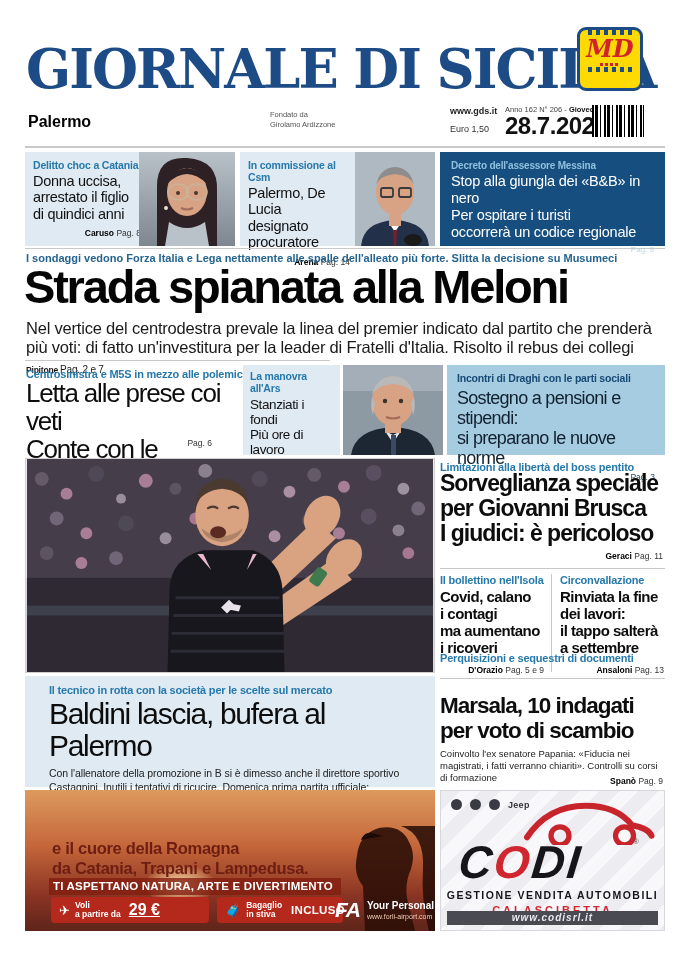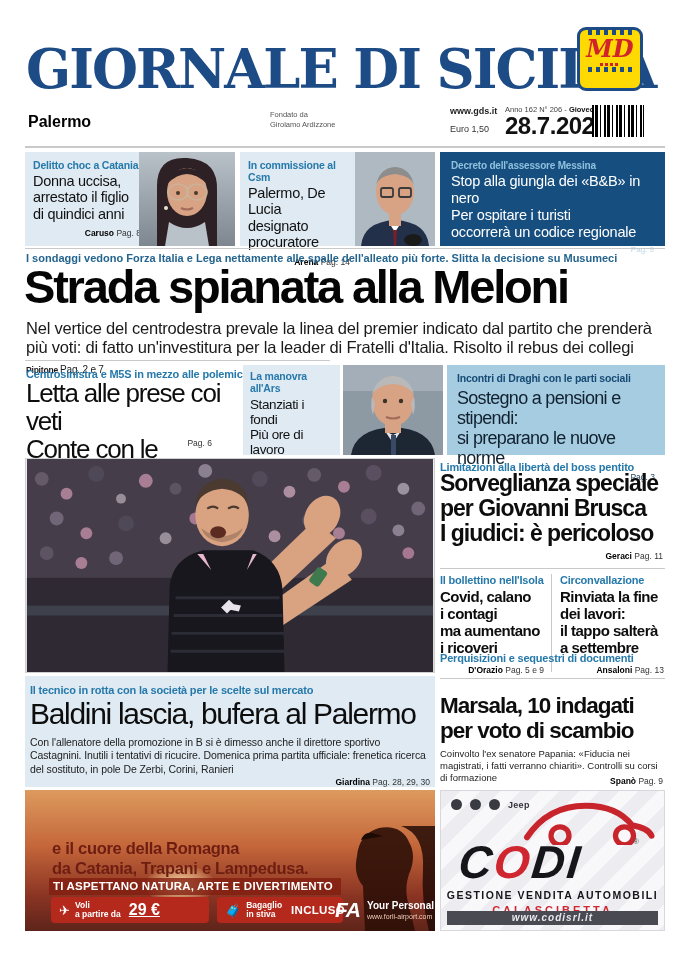--- a/index.html
+++ b/index.html
@@ -85,21 +85,21 @@
   .mini .hl{font-size:15px;font-weight:700;letter-spacing:-.5px;line-height:1.13;color:#0d0d0d;margin-top:3px;}
   .vdivider{background:#c9c9c9;width:1px;}
   .marsala-kicker{left:440px;top:652px;}
   .marsala-h{left:440px;top:694px;width:225px;font-size:22.5px;font-weight:700;
     letter-spacing:-1px;line-height:1.1;color:#0d0d0d;}
   .marsala-body{left:440px;top:748px;width:225px;font-size:9.5px;line-height:1.25;color:#222;}
   .marsala-by{left:545px;top:776px;width:118px;}
 
   
   .palermo-box{left:25px;top:676px;width:410px;height:111px;}
-  .palermo-box .inner{padding:8px 5px;}
+  .palermo-box .inner{padding:8px 24px;}
   .palermo-h{font-size:30px;font-weight:400;letter-spacing:-1.3px;color:#0d0d0d;line-height:1.05;margin-top:2px;}
   .palermo-body{font-size:10.5px;line-height:1.3;color:#222;margin-top:6px;letter-spacing:-.1px;}
   .palermo-by{margin-top:1px;}
 
   
   .ad-forli{left:25px;top:790px;width:410px;height:141px;overflow:hidden;
     background:linear-gradient(#dd9a5e 0%,#c4663a 40%,#8a3423 75%,#5e241a 100%);}
   .sun-glow{position:absolute;left:120px;top:75px;width:70px;height:40px;border-radius:50%;
     background:radial-gradient(ellipse at center,#ffe3b0 0%,rgba(255,210,150,.35) 55%,rgba(255,210,150,0) 75%);}
   .forli-h{position:absolute;left:26px;top:10px;font-size:30px;font-weight:800;

